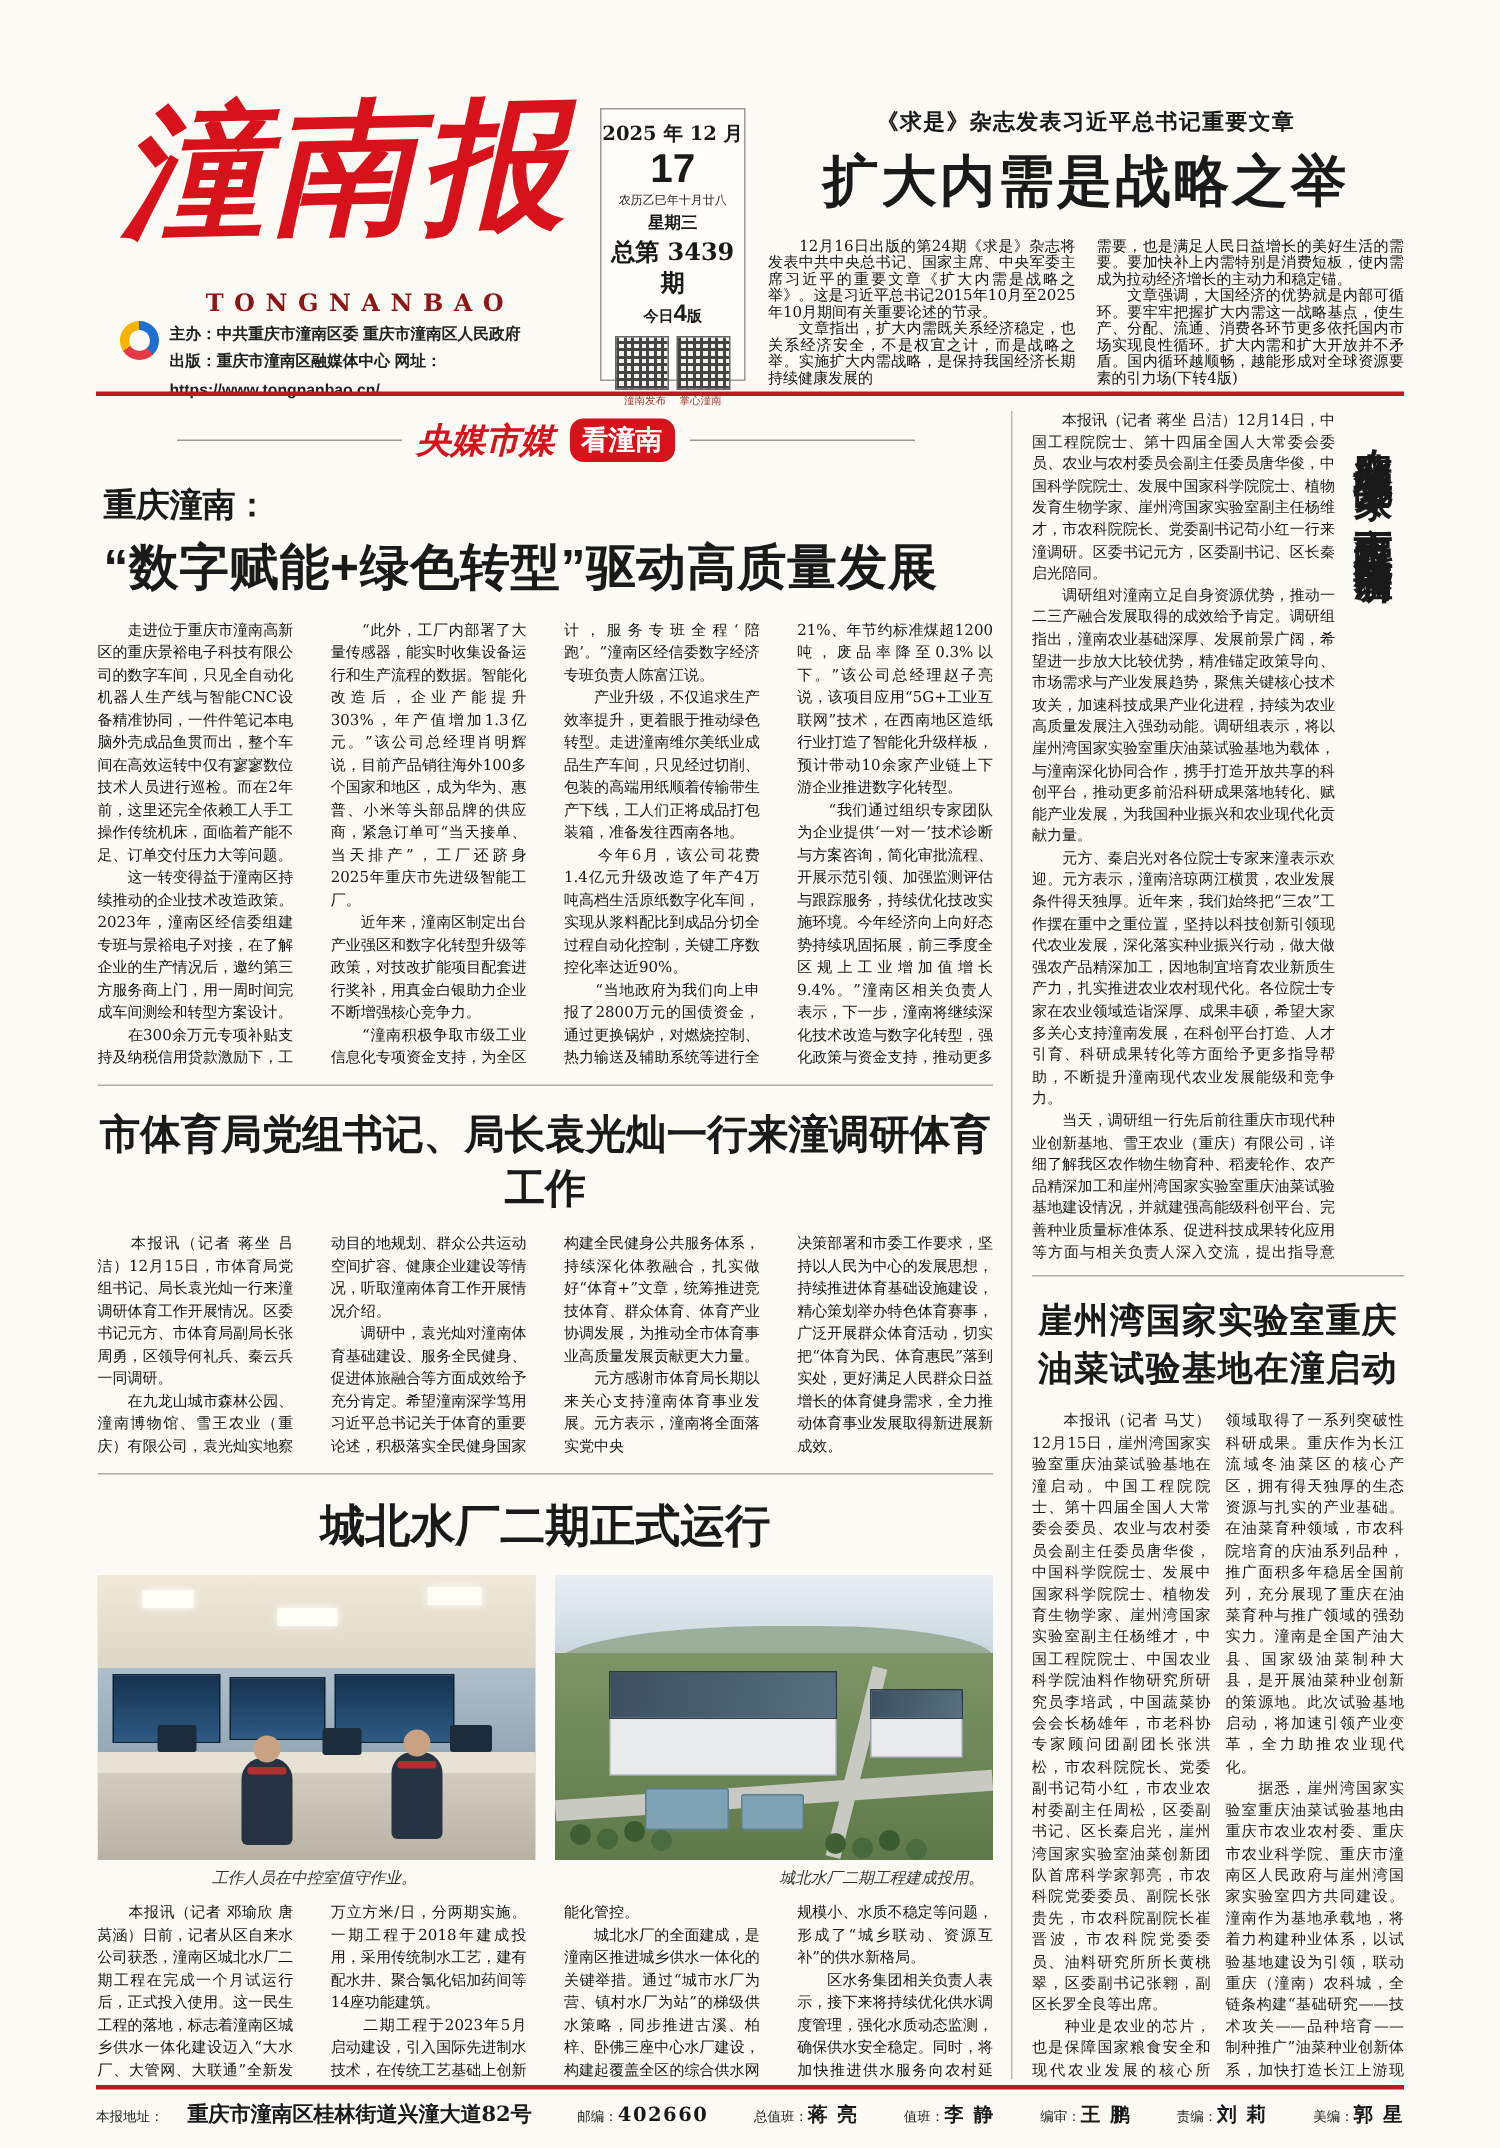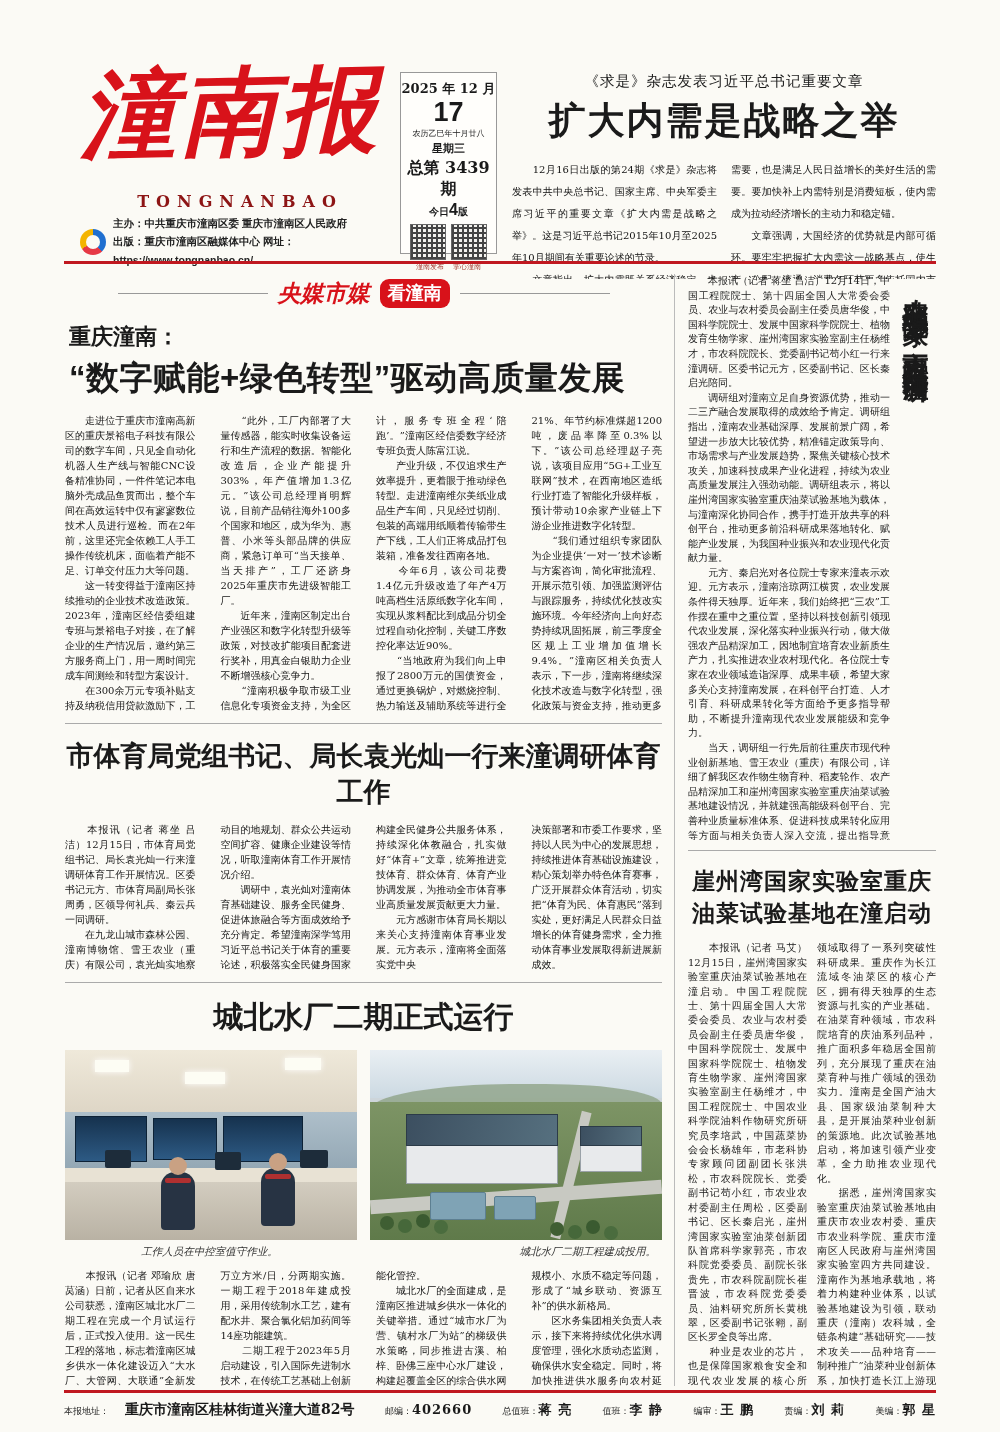--- a/index.html
+++ b/index.html
@@ -7,21 +7,21 @@
         font-family:"DejaVu Serif",serif;color:#1a1a1a;}
 
   
   .mast-title{position:absolute;left:80px;top:62px;width:330px;font-family:"DejaVu Serif",serif;
       font-weight:bold;font-size:96px;line-height:1.05;color:#d8121a;letter-spacing:4px;
       transform:rotate(-1.2deg);font-style:italic;}
   .mast-pinyin{position:absolute;left:120px;top:192px;width:240px;text-align:center;font-size:16px;
       letter-spacing:7px;color:#8d1515;font-weight:bold;}
   .mast-info{position:absolute;left:80px;top:214px;width:340px;font-size:10.5px;font-weight:bold;
       color:#222;font-family:"Liberation Sans",sans-serif;line-height:1.75;}
-  .mast-info .row{display:flex;align-items:center;}
+  .mast-info .row{display:flex;align-items:flex-start;}
   .logo-icon{width:26px;height:26px;border-radius:50%;margin-right:7px;flex:0 0 26px;
       background:conic-gradient(#1f6fd0 0 38%,#e63946 38% 66%,#f4b400 66% 100%);position:relative;}
   .logo-icon::after{content:"";position:absolute;left:6px;top:6px;width:14px;height:14px;
       border-radius:50%;background:#fbfaf5;}
   .mast-lines{flex:1;}
 
   
   .datebox{position:absolute;left:400px;top:72px;width:97px;height:182px;border:1px solid #999;
       background:#fffefb;text-align:center;box-sizing:border-box;padding-top:7px;}
   .db-line1{font-size:13px;font-weight:bold;}
@@ -33,25 +33,25 @@
   .db-pages .big{font-size:16px;font-family:"Liberation Sans",sans-serif;}
   .qr-row{display:flex;justify-content:center;gap:5px;margin-top:5px;}
   .qr{width:34px;height:34px;border:1px solid #666;
       background:repeating-linear-gradient(0deg,#444 0 2px,transparent 2px 5px),
                  repeating-linear-gradient(90deg,#444 0 2px,#f3f2ee 2px 5px);}
   .qr-labels{display:flex;justify-content:center;gap:9px;margin-top:2px;}
   .qr-labels span{font-size:7px;color:#a03a30;}
 
   
   .top-article{position:absolute;left:512px;top:72px;width:424px;}
-  .ta-kicker{text-align:center;font-size:14.5px;font-weight:normal;letter-spacing:1px;}
+  .ta-kicker{text-align:center;font-size:14.5px;font-weight:bold;letter-spacing:1px;}
   .ta-headline{text-align:center;font-size:37px;font-weight:900;font-family:Liberation Serif, serif;
       letter-spacing:2px;margin-top:5px;}
   .ta-body{display:flex;gap:14px;margin-top:13px;height:120px;overflow:hidden;}
-  .ta-col{flex:1;font-size:10px;line-height:22px;text-align:justify;color:#111;}
+  .ta-col{flex:1;font-size:10px;line-height:11px;text-align:justify;color:#111;}
   p{margin:0;}
 
   .red-rule{position:absolute;left:64px;top:261px;width:872px;height:3px;background:#c01820;}
 
   
   .left-region{position:absolute;left:65px;top:274px;width:597px;height:1112px;overflow:hidden;}
   .badge-row{display:flex;align-items:center;justify-content:center;gap:10px;margin-top:4px;}
   .badge-line{width:150px;height:1px;background:#999;}
   .badge-script{color:#d8121a;font-size:23px;font-weight:bold;font-style:italic;}
   .badge-pill{background:#d8121a;color:#fff;font-weight:bold;font-size:18px;padding:2px 8px 3px;

